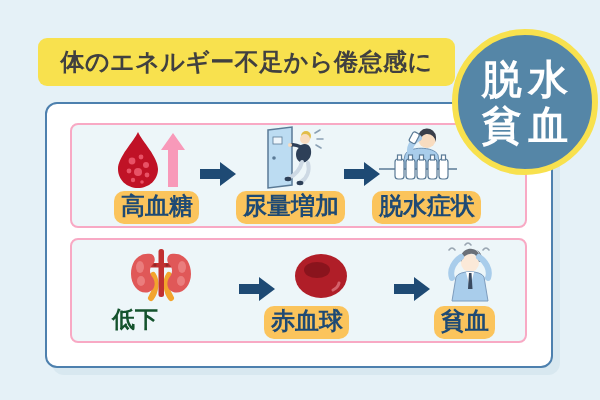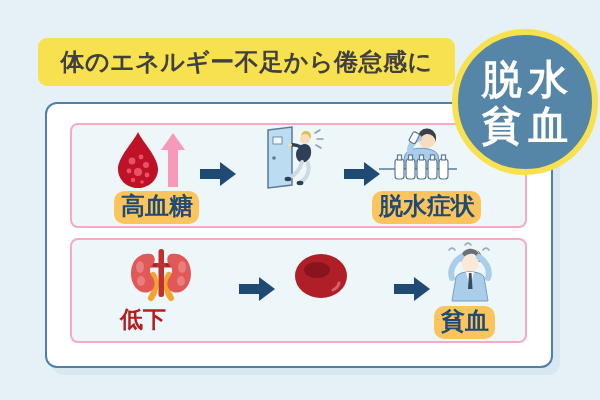--- a/index.html
+++ b/index.html
@@ -55,21 +55,21 @@
 
   
   .labelrow{
     position:absolute;display:flex;align-items:center;white-space:nowrap;
   }
   .tag{
     background:#fbc45c;border-radius:10px;padding:2px 6px 3px 7px;
     color:#1e4a74;font-size:24px;font-weight:bold;line-height:1.15;
   }
   .suffix{
-    color:#b91c1c;font-size:23px;font-weight:bold;margin-left:11px;line-height:1.15;
+    color:#14532d;font-size:23px;font-weight:bold;margin-left:3px;line-height:1.15;
   }
 </style>
 </head>
 <body>
 
 <div class="canvas">
 
   <div class="container">
 
     <div class="row row1">
@@ -102,20 +102,23 @@
         <circle cx="59" cy="14" r="5" fill="#f8dcc0"></circle>
         <path d="M55,20 C61,17 66,21 65,29 C64,35 59,39 54,37 C50,35 49,29 51,25 Z" fill="#2e4058"></path>
         <path d="M55,22 C51,20 48,19 45,20" stroke="#2e4058" stroke-width="3.5" fill="none" stroke-linecap="round"></path>
         <circle cx="44" cy="20" r="2" fill="#f8dcc0"></circle>
         <path d="M56,37 C54,45 49,50 43,53" stroke="#cdd9e4" stroke-width="4" fill="none" stroke-linecap="round"></path>
         <path d="M62,38 C64,46 61,53 55,57" stroke="#cdd9e4" stroke-width="4" fill="none" stroke-linecap="round"></path>
         <ellipse cx="42" cy="54" rx="3.4" ry="2.2" fill="#2e4058"></ellipse>
         <ellipse cx="54" cy="58" rx="3.4" ry="2.2" fill="#2e4058"></ellipse>
         <path d="M69,8 l5,-3 M71,14 l6,0 M70,20 l5,3" stroke="#8aa0b4" stroke-width="1.6" stroke-linecap="round"></path>
       </svg>
+      <div class="labelrow" style="left:164px;top:66px">
+        <span class="tag">尿量増加</span>
+      </div>
 
       <svg class="abs" style="left:272px;top:37px" width="36" height="24" viewBox="0 0 36 24">
         <polygon points="0,7 20,7 20,0 36,12 20,24 20,17 0,17" fill="#1e4a74"></polygon>
       </svg>
 
       <svg class="abs" style="left:303px;top:0" width="86" height="66" viewBox="0 0 86 66">
         <path d="M30,30 C33,21 59,21 63,30 L65,44 L27,44 Z" fill="#a9cdeb" stroke="#6f93b5" stroke-width="1"></path>
         <circle cx="52" cy="14" r="9" fill="#f8dcc0"></circle>
         <path d="M43,13 A9,9 0 0 1 61,12 L61,17 C59,7 47,6 45,16 Z" fill="#3a3f4a"></path>
         <path d="M36,31 C33,23 37,16 44,13" stroke="#a9cdeb" stroke-width="6" fill="none" stroke-linecap="round"></path>
@@ -162,20 +165,21 @@
       <svg class="abs" style="left:167px;top:37px" width="36" height="24" viewBox="0 0 36 24">
         <polygon points="0,7 20,7 20,0 36,12 20,24 20,17 0,17" fill="#1e4a74"></polygon>
       </svg>
 
       <svg class="abs" style="left:222px;top:12px" width="54" height="48" viewBox="0 0 54 48">
         <ellipse cx="27" cy="24" rx="26" ry="22" fill="#b01e28"></ellipse>
         <ellipse cx="23" cy="18" rx="13" ry="8" fill="#8a141d"></ellipse>
         <path d="M39,38 A12,10 0 0 0 45,31" stroke="#d4626c" stroke-width="3" fill="none" stroke-linecap="round"></path>
       </svg>
       <div class="labelrow" style="left:192px;top:66px">
+        <span class="tag">赤血球</span>
       </div>
 
       <svg class="abs" style="left:322px;top:37px" width="36" height="24" viewBox="0 0 36 24">
         <polygon points="0,7 20,7 20,0 36,12 20,24 20,17 0,17" fill="#1e4a74"></polygon>
       </svg>
 
       <svg class="abs" style="left:371px;top:2px" width="54" height="62" viewBox="0 0 54 62">
         <path d="M6,8 q3,-4 6,0 M22,3 q3,-4 6,0 M40,8 q3,-4 6,0" stroke="#9aa6b2" stroke-width="1.6" fill="none" stroke-linecap="round"></path>
         <circle cx="27" cy="21" r="9" fill="#fbe9d8"></circle>
         <path d="M18,20 C16,10 24,6 29,7 C36,8 38,14 36,20 C34,13 31,11 27,12 C22,13 20,15 18,20 Z" fill="#6a7078"></path>

